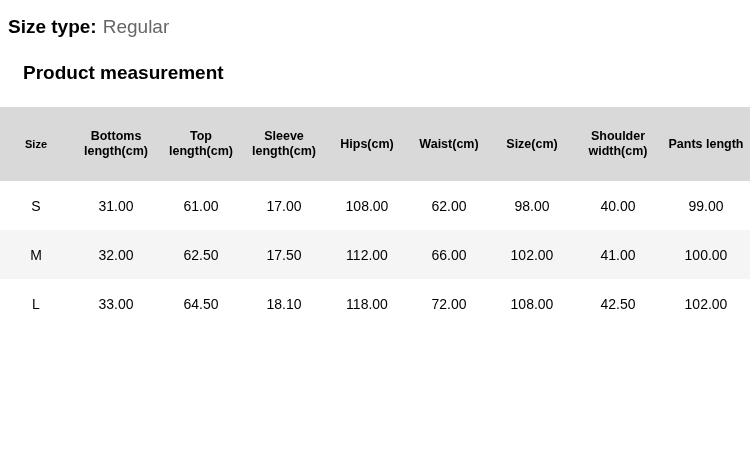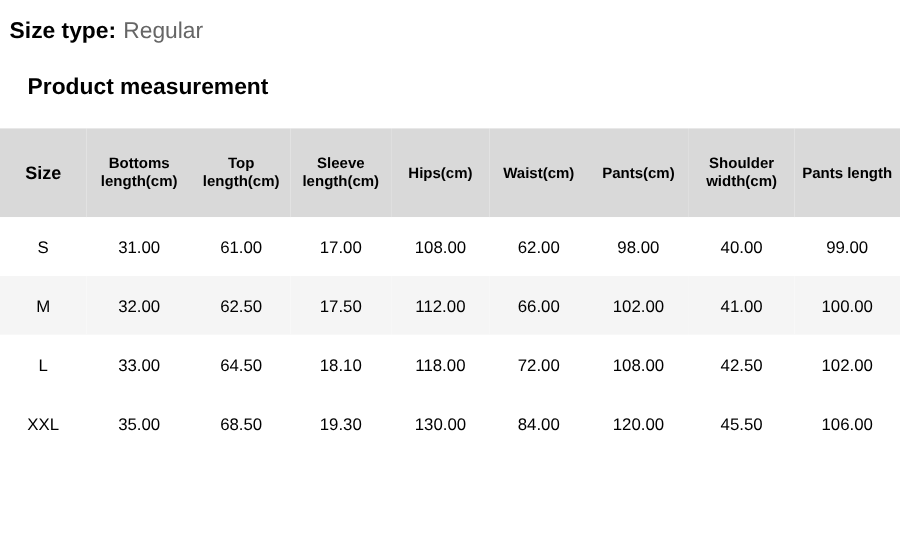--- a/index.html
+++ b/index.html
@@ -54,21 +54,21 @@
     text-align: center;
     vertical-align: middle;
     padding: 8px 2px;
     height: 74px;
     box-sizing: border-box;
     line-height: 15px;
     word-wrap: break-word;
     overflow-wrap: break-word;
   }
   table.measure thead th.col-size {
-    font-size: 15px;
+    font-size: 11px;
   }
   table.measure tbody td {
     font-size: 14px;
     text-align: center;
     vertical-align: middle;
     height: 49px;
     padding: 0 2px;
     box-sizing: border-box;
   }
   table.measure tbody tr.odd td {
@@ -114,21 +114,21 @@
         <col class="c8">
     </colgroup>
     <thead>
       <tr>
         <th class="col-size">Size</th>
         <th>Bottoms length(cm)</th>
         <th>Top length(cm)</th>
         <th>Sleeve length(cm)</th>
         <th>Hips(cm)</th>
         <th>Waist(cm)</th>
-        <th>Pants(cm)</th>
+        <th>Size(cm)</th>
         <th>Shoulder width(cm)</th>
         <th>Pants length</th>
       </tr>
     </thead>
     <tbody>
       <tr class="odd">
         <td class="cell-size">S</td>
         <td>31.00</td>
         <td>61.00</td>
         <td>17.00</td>
@@ -153,27 +153,16 @@
         <td class="cell-size">L</td>
         <td>33.00</td>
         <td>64.50</td>
         <td>18.10</td>
         <td>118.00</td>
         <td>72.00</td>
         <td>108.00</td>
         <td>42.50</td>
         <td>102.00</td>
       </tr>
-      <tr class="odd">
-        <td class="cell-size">XXL</td>
-        <td>35.00</td>
-        <td>68.50</td>
-        <td>19.30</td>
-        <td>130.00</td>
-        <td>84.00</td>
-        <td>120.00</td>
-        <td>45.50</td>
-        <td>106.00</td>
-      </tr>
     </tbody>
   </table>
 
 </div>
 
 </body></html>

